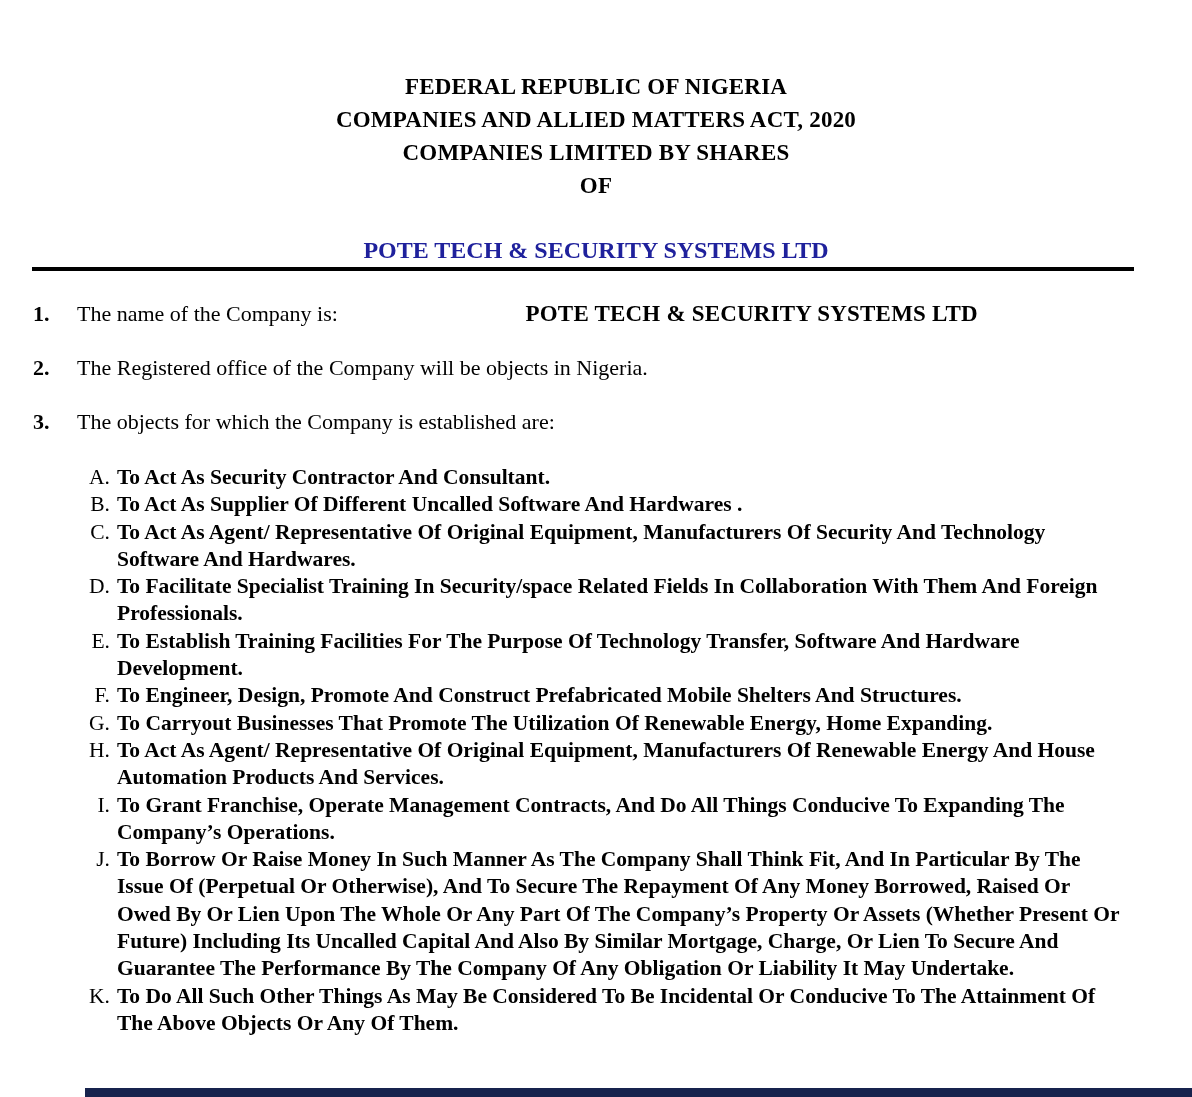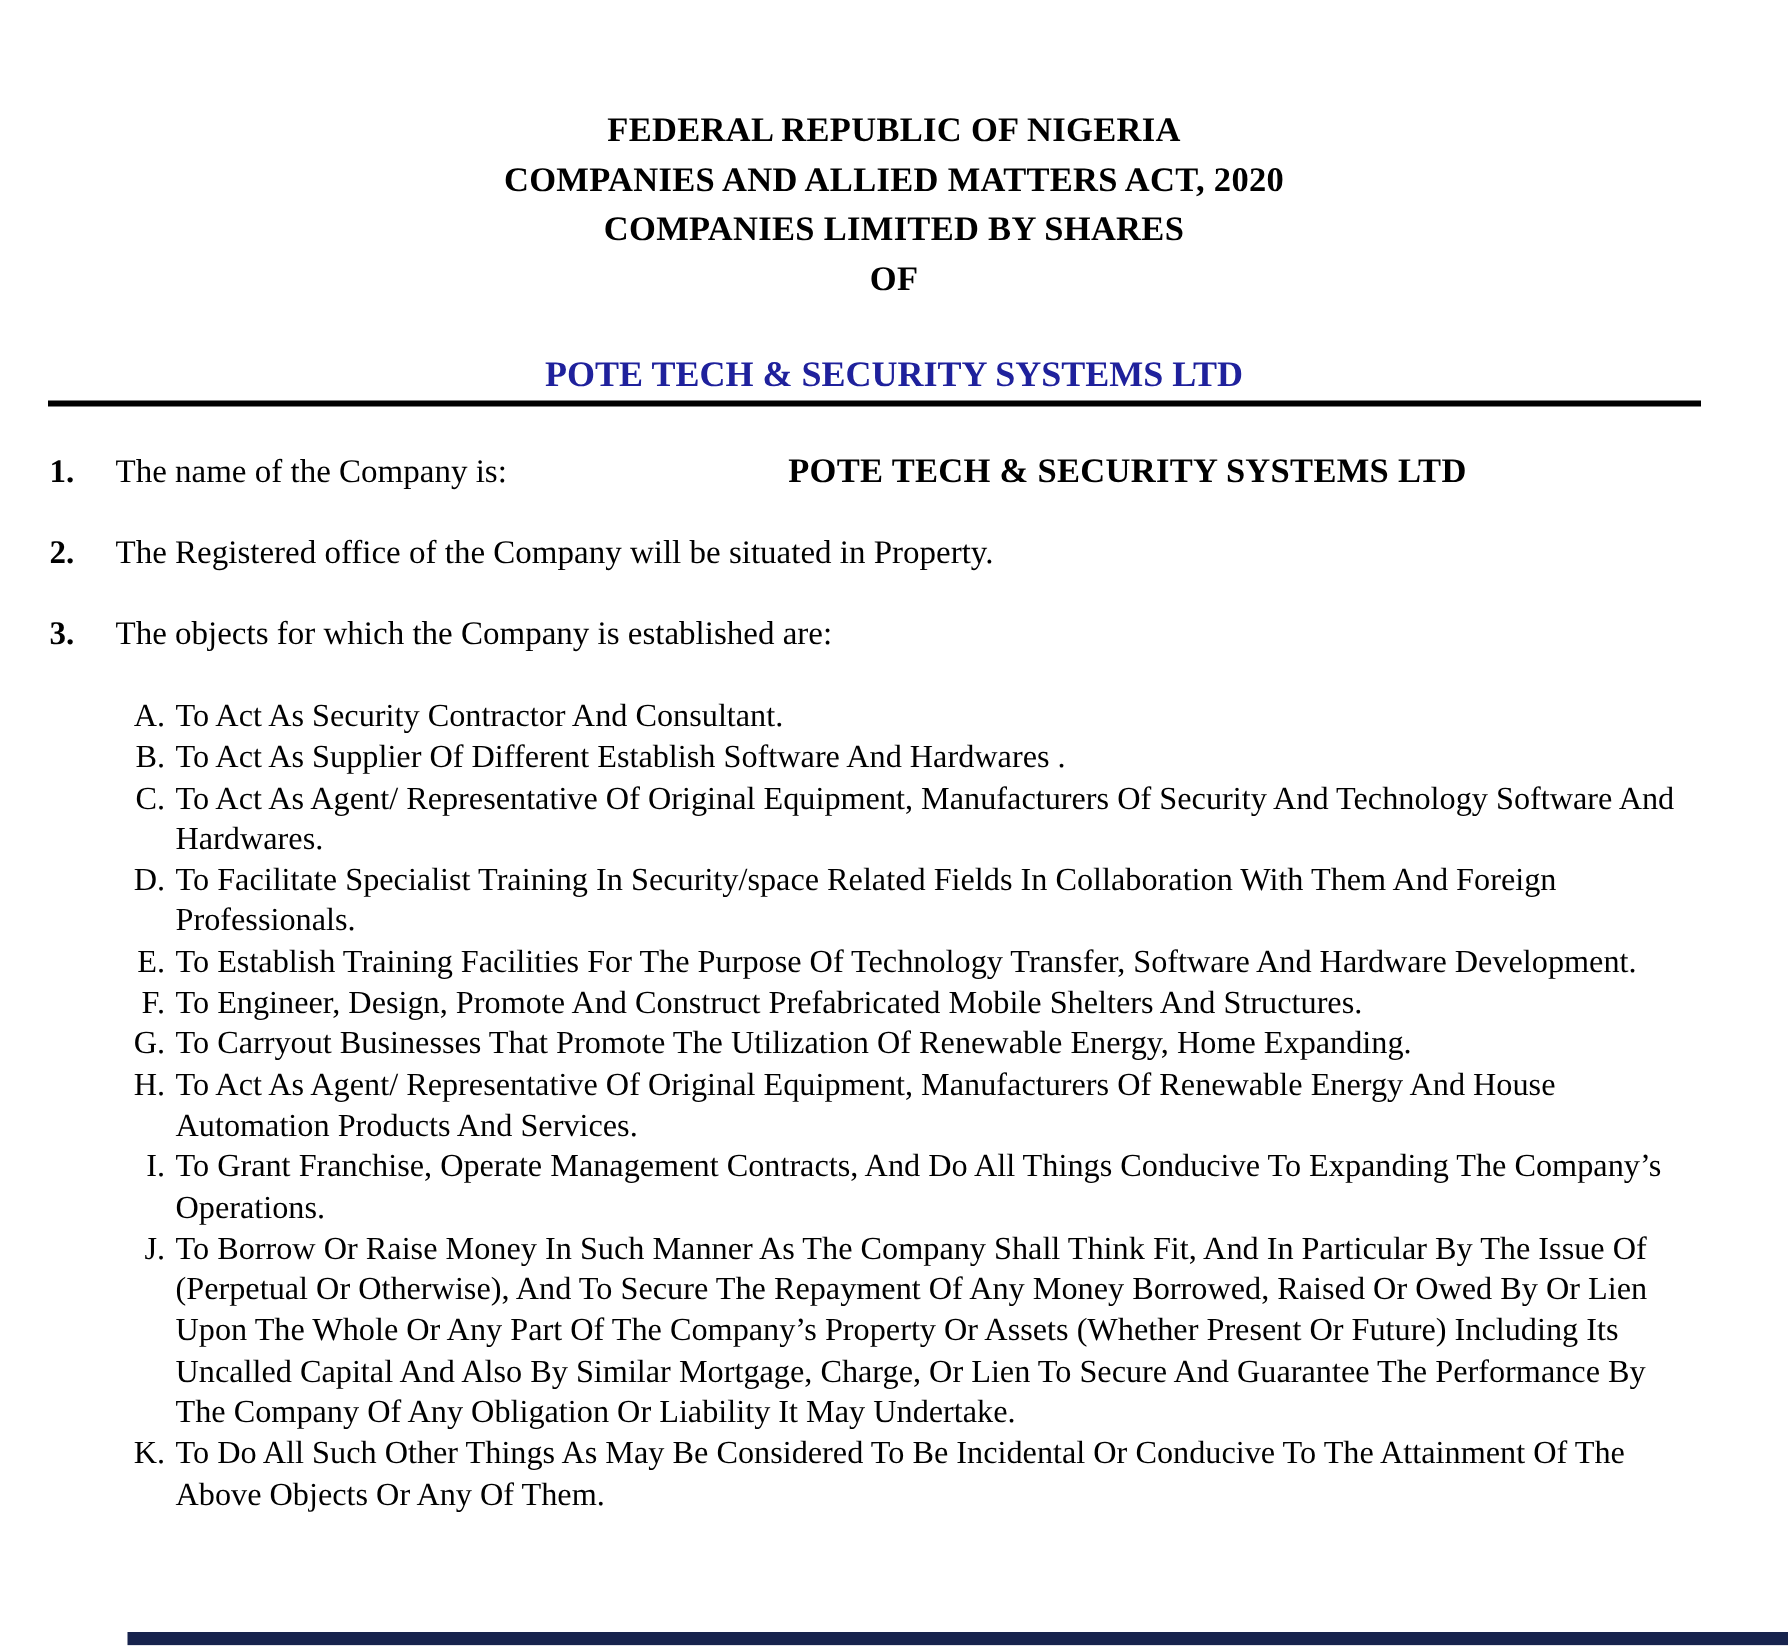--- a/index.html
+++ b/index.html
@@ -77,20 +77,21 @@
     font-size: 21.5px;
     line-height: 27.3px;
   }
   .object-letter {
     flex: 0 0 28px;
     text-align: right;
     margin-right: 7px;
   }
   .object-text {
     flex: 1;
+    font-weight: bold;
   }
   .bottom-bar {
     position: absolute;
     left: 85px;
     right: 0;
     bottom: 0;
     height: 9px;
     background: #17234d;
   }
 </style>
@@ -115,38 +116,38 @@
     <div class="clause-row">
       <span class="clause-num">1.</span>
       <span class="clause-body">
         <span class="clause-label-1">The name of the Company is:</span>
         <span class="clause-value">POTE TECH &amp; SECURITY SYSTEMS LTD</span>
       </span>
     </div>
 
     <div class="clause-row">
       <span class="clause-num">2.</span>
-      <span class="clause-body">The Registered office of the Company will be situated in Property.</span>
+      <span class="clause-body">The Registered office of the Company will be objects in Nigeria.</span>
     </div>
 
     <div class="clause-row">
       <span class="clause-num">3.</span>
       <span class="clause-body">The objects for which the Company is established are:</span>
     </div>
 
   </div>
 
   <ol class="objects-list">
       <li class="object-item">
     <span class="object-letter">A.</span>
     <span class="object-text">To Act As Security Contractor And Consultant.</span>
   </li>
       <li class="object-item">
     <span class="object-letter">B.</span>
-    <span class="object-text">To Act As Supplier Of Different Establish Software And Hardwares .</span>
+    <span class="object-text">To Act As Supplier Of Different Uncalled Software And Hardwares .</span>
   </li>
       <li class="object-item">
     <span class="object-letter">C.</span>
     <span class="object-text">To Act As Agent/ Representative Of Original Equipment, Manufacturers Of Security And Technology Software And Hardwares.</span>
   </li>
       <li class="object-item">
     <span class="object-letter">D.</span>
     <span class="object-text">To Facilitate Specialist Training In Security/space Related Fields In Collaboration With Them And Foreign Professionals.</span>
   </li>
       <li class="object-item">

